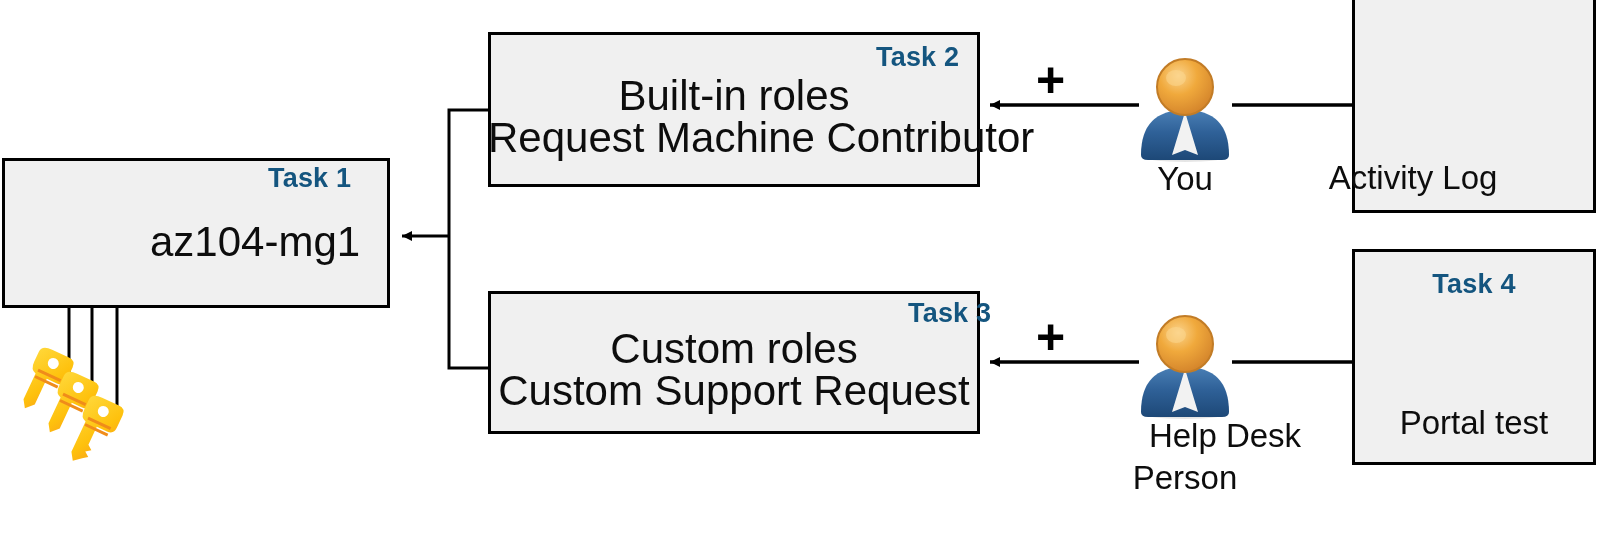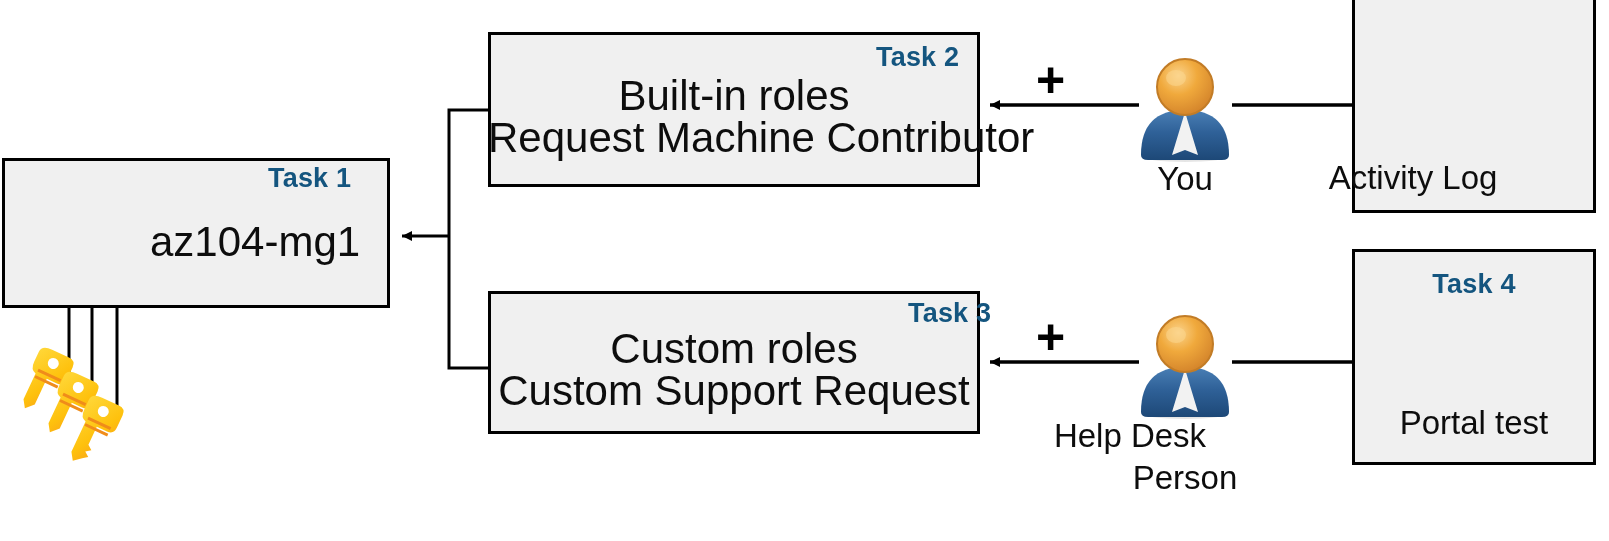--- a/index.html
+++ b/index.html
@@ -227,19 +227,19 @@
 
   <div class="task-box" style="left:1352px; top:-3px; width:244px; height:216px;"></div>
   <div class="caption" style="left:1277px; top:159px; width:272px;">Activity Log</div>
 
   <div class="task-box" style="left:1352px; top:249px; width:244px; height:216px;"></div>
   <div class="task-label" style="left:1352px; top:269px; width:244px; text-align:center;">Task 4</div>
   <div class="caption" style="left:1105px; top:160px; width:160px;">You</div>
 
   <div class="caption" style="left:1352px; top:404px; width:244px;">Portal test</div>
 
-  <div class="caption" style="left:1030px; top:417px; width:200px;">Help Desk</div>
+  <div class="caption" style="left:1125px; top:417px; width:200px;">Help Desk</div>
   <div class="caption" style="left:1085px; top:459px; width:200px;">Person</div>
 
   <div class="plus" style="left:1036px; top:55px;">+</div>
   <div class="plus" style="left:1036px; top:312px;">+</div>
 
 </div>
 
 </body></html>

